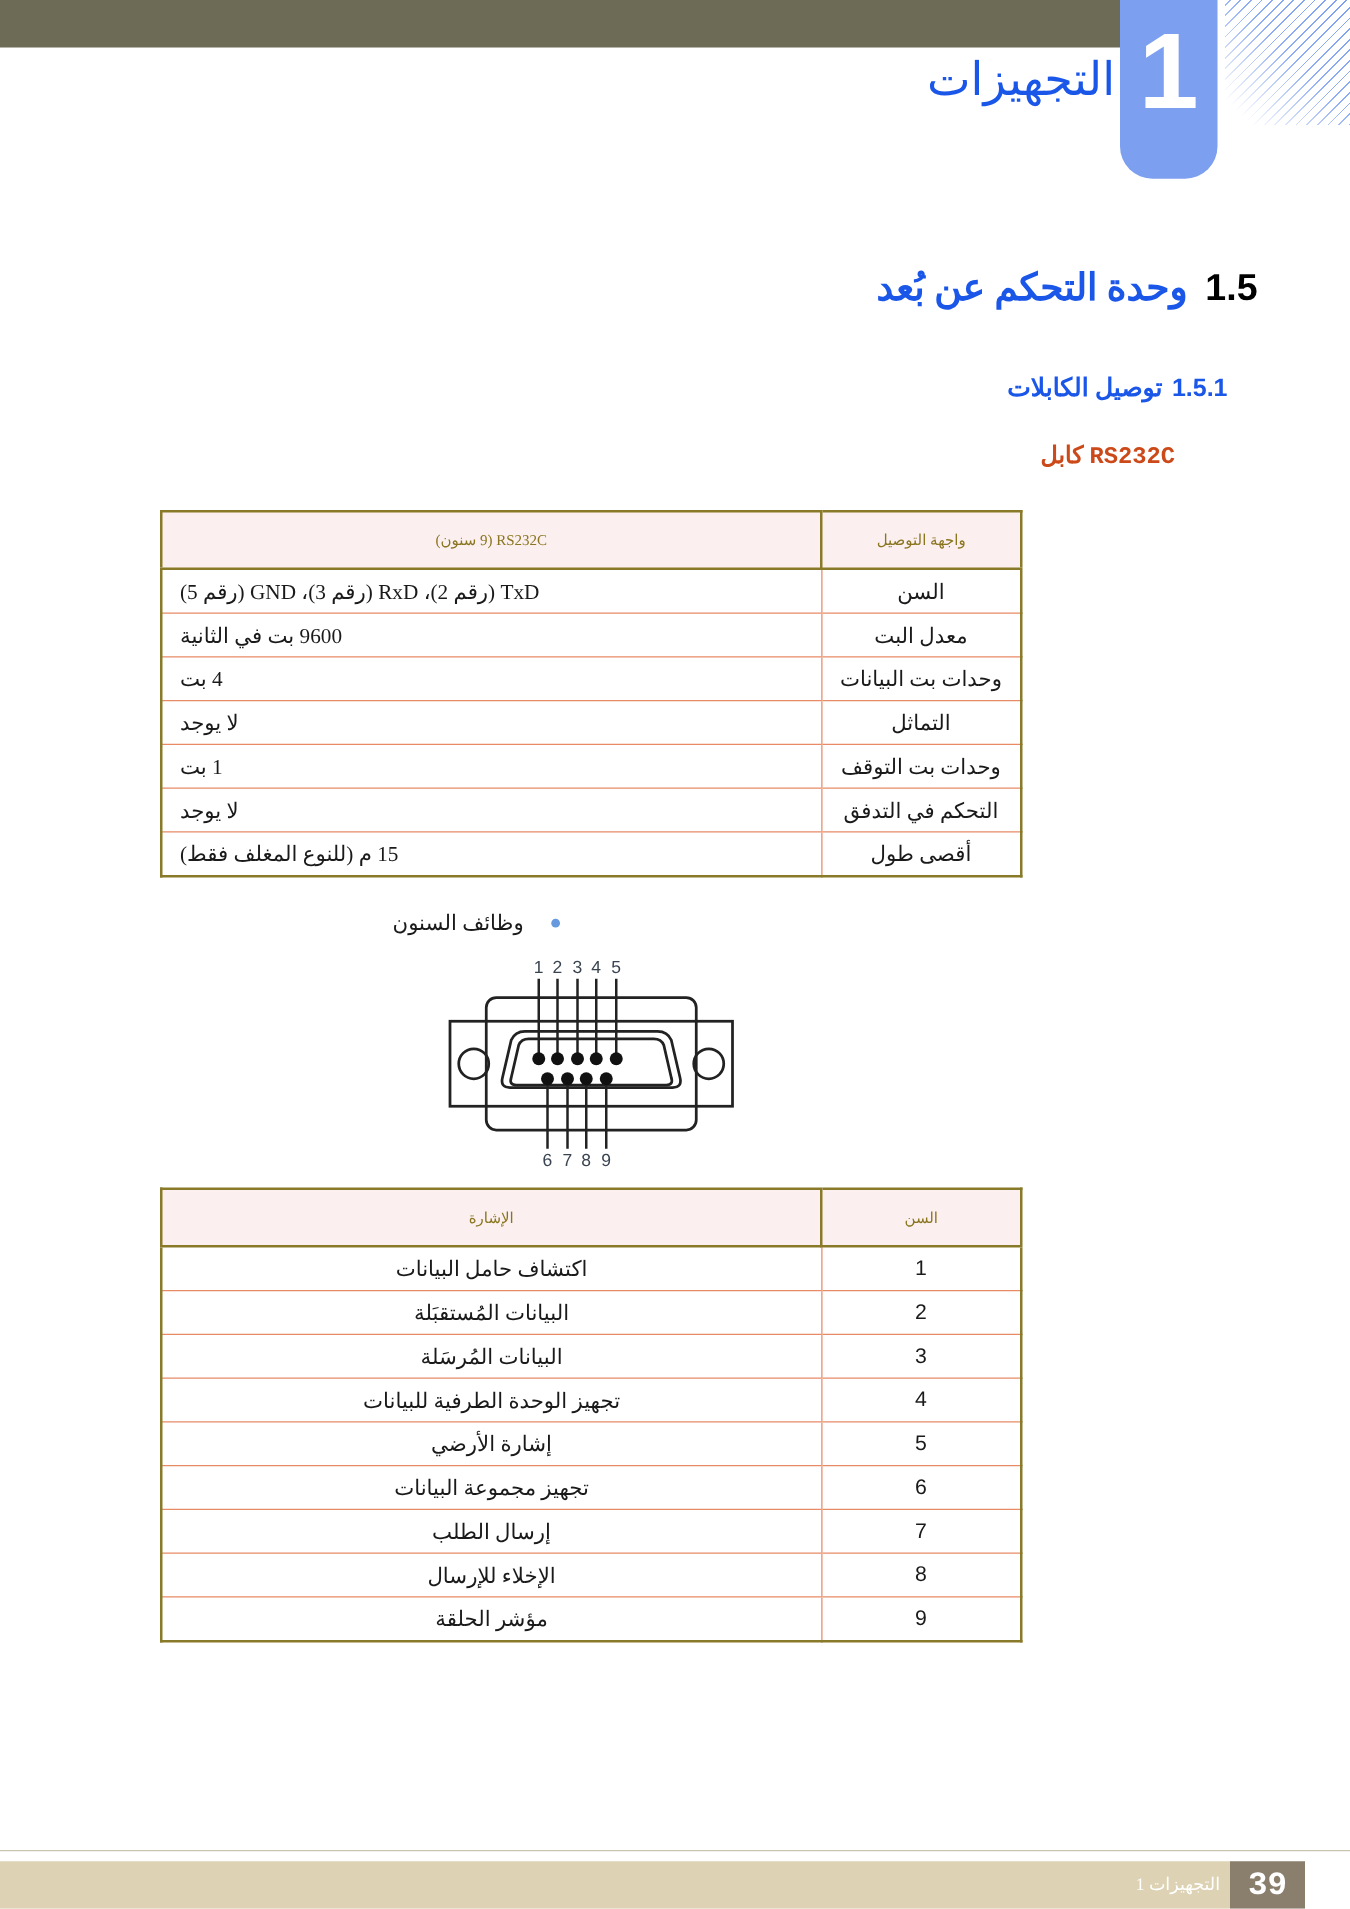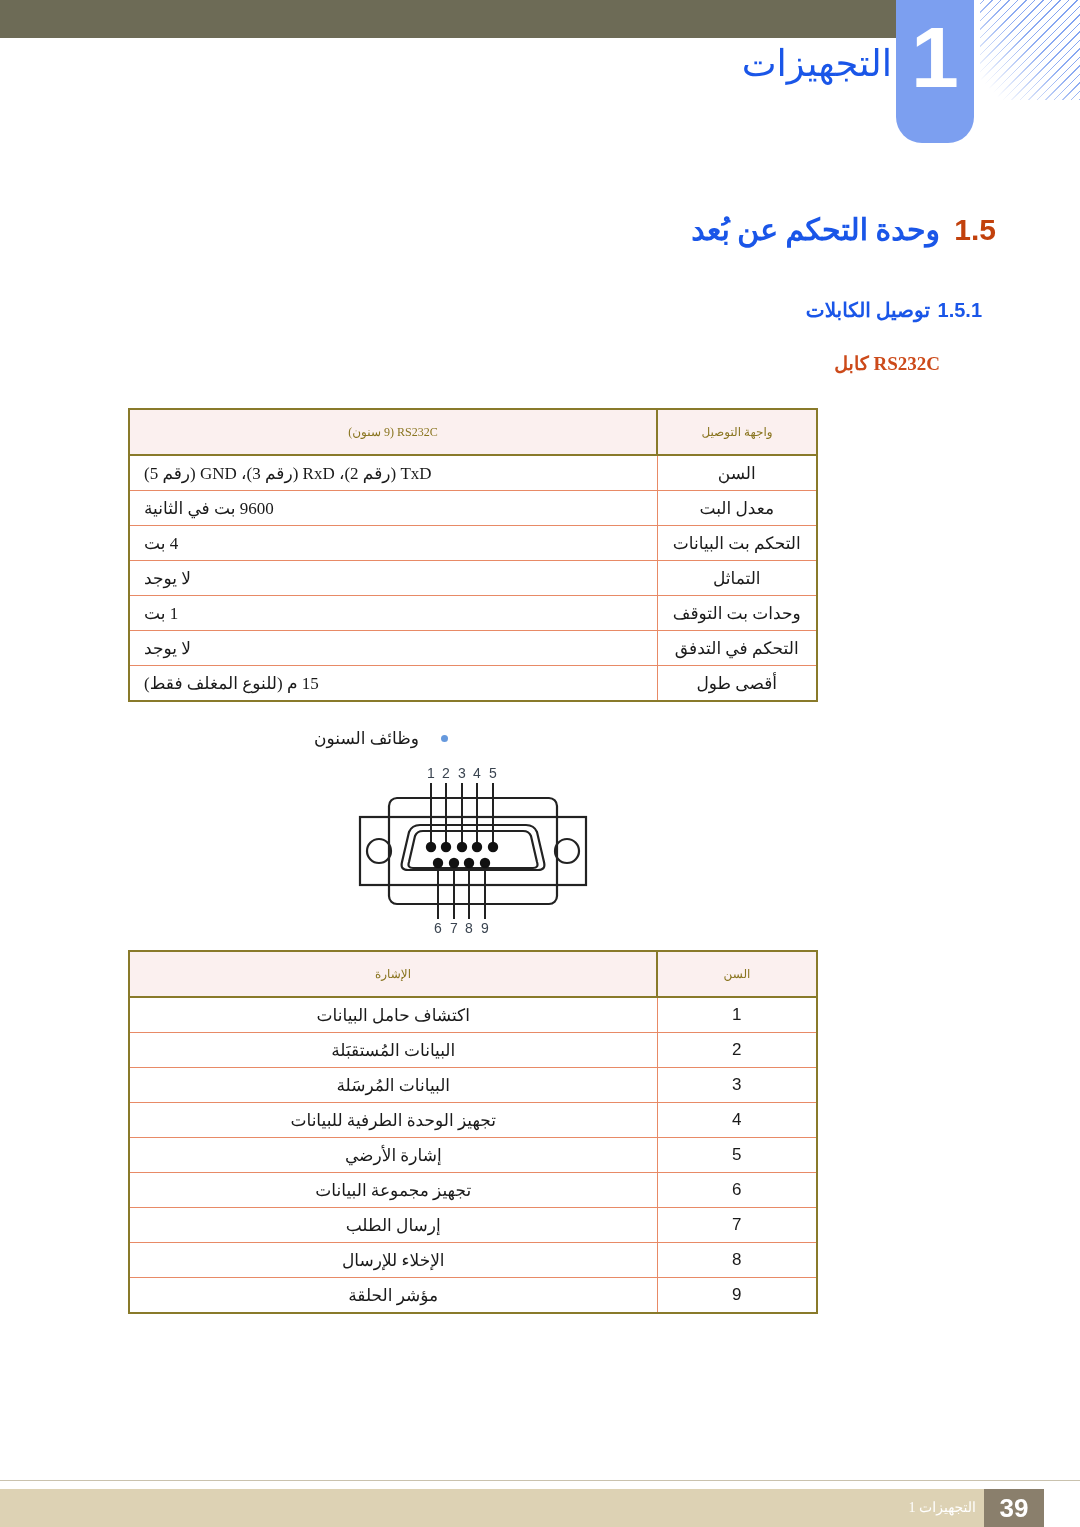--- a/index.html
+++ b/index.html
@@ -80,23 +80,23 @@
     display: flex;
     flex-direction: row;
     align-items: baseline;
     justify-content: flex-start;
     padding-left: 0;
   }
   .h1-num {
     font-family: "Liberation Sans", sans-serif;
     font-size: 30px;
     font-weight: bold;
-    color: #c2410c;
+    color: #000000;
     direction: ltr;
-    margin-right: 44px;
+    margin-right: 34px;
     width: 56px;
     text-align: right;
   }
   .h1-text {
     font-size: 30px;
     font-weight: bold;
     color: #1a56e8;
     white-space: nowrap;
   }
 
@@ -129,21 +129,21 @@
   .h3-row {
     position: absolute;
     top: 352px;
     right: 140px;
     font-size: 19px;
     font-weight: bold;
     color: #cc4a1a;
     white-space: nowrap;
   }
   .h3-row .ltr-part {
-    font-family: Liberation Serif, serif;
+    font-family: Liberation Mono, monospace;
     direction: ltr;
     unicode-bidi: embed;
     margin-top: 16px;
   }
 
   
   .tbl {
     position: absolute;
     border-collapse: collapse;
     table-layout: fixed;
@@ -272,21 +272,21 @@
     direction: rtl;
   }
   .footer-page {
     position: absolute;
     left: 984px;
     top: 1489px;
     width: 60px;
     height: 38px;
     background: #8a7f6c;
     color: #ffffff;
-    font-family: Liberation Sans, sans-serif;
+    font-family: Liberation Mono, monospace;
     font-size: 26px;
     font-weight: bold;
     display: flex;
     align-items: center;
     justify-content: center;
     direction: ltr;
   }
 </style>
 </head>
 <body>
@@ -323,21 +323,21 @@
   <tbody id="spec-body">
       <tr>
         <td class="c-label">السن</td>
         <td class="c-val">TxD (رقم 2)، RxD (رقم 3)، GND (رقم 5)</td>
       </tr>
       <tr>
         <td class="c-label">معدل البت</td>
         <td class="c-val">9600 بت في الثانية</td>
       </tr>
       <tr>
-        <td class="c-label">التحكم بت البيانات</td>
+        <td class="c-label">وحدات بت البيانات</td>
         <td class="c-val">4 بت</td>
       </tr>
       <tr>
         <td class="c-label">التماثل</td>
         <td class="c-val">لا يوجد</td>
       </tr>
       <tr>
         <td class="c-label">وحدات بت التوقف</td>
         <td class="c-val">1 بت</td>
       </tr>

